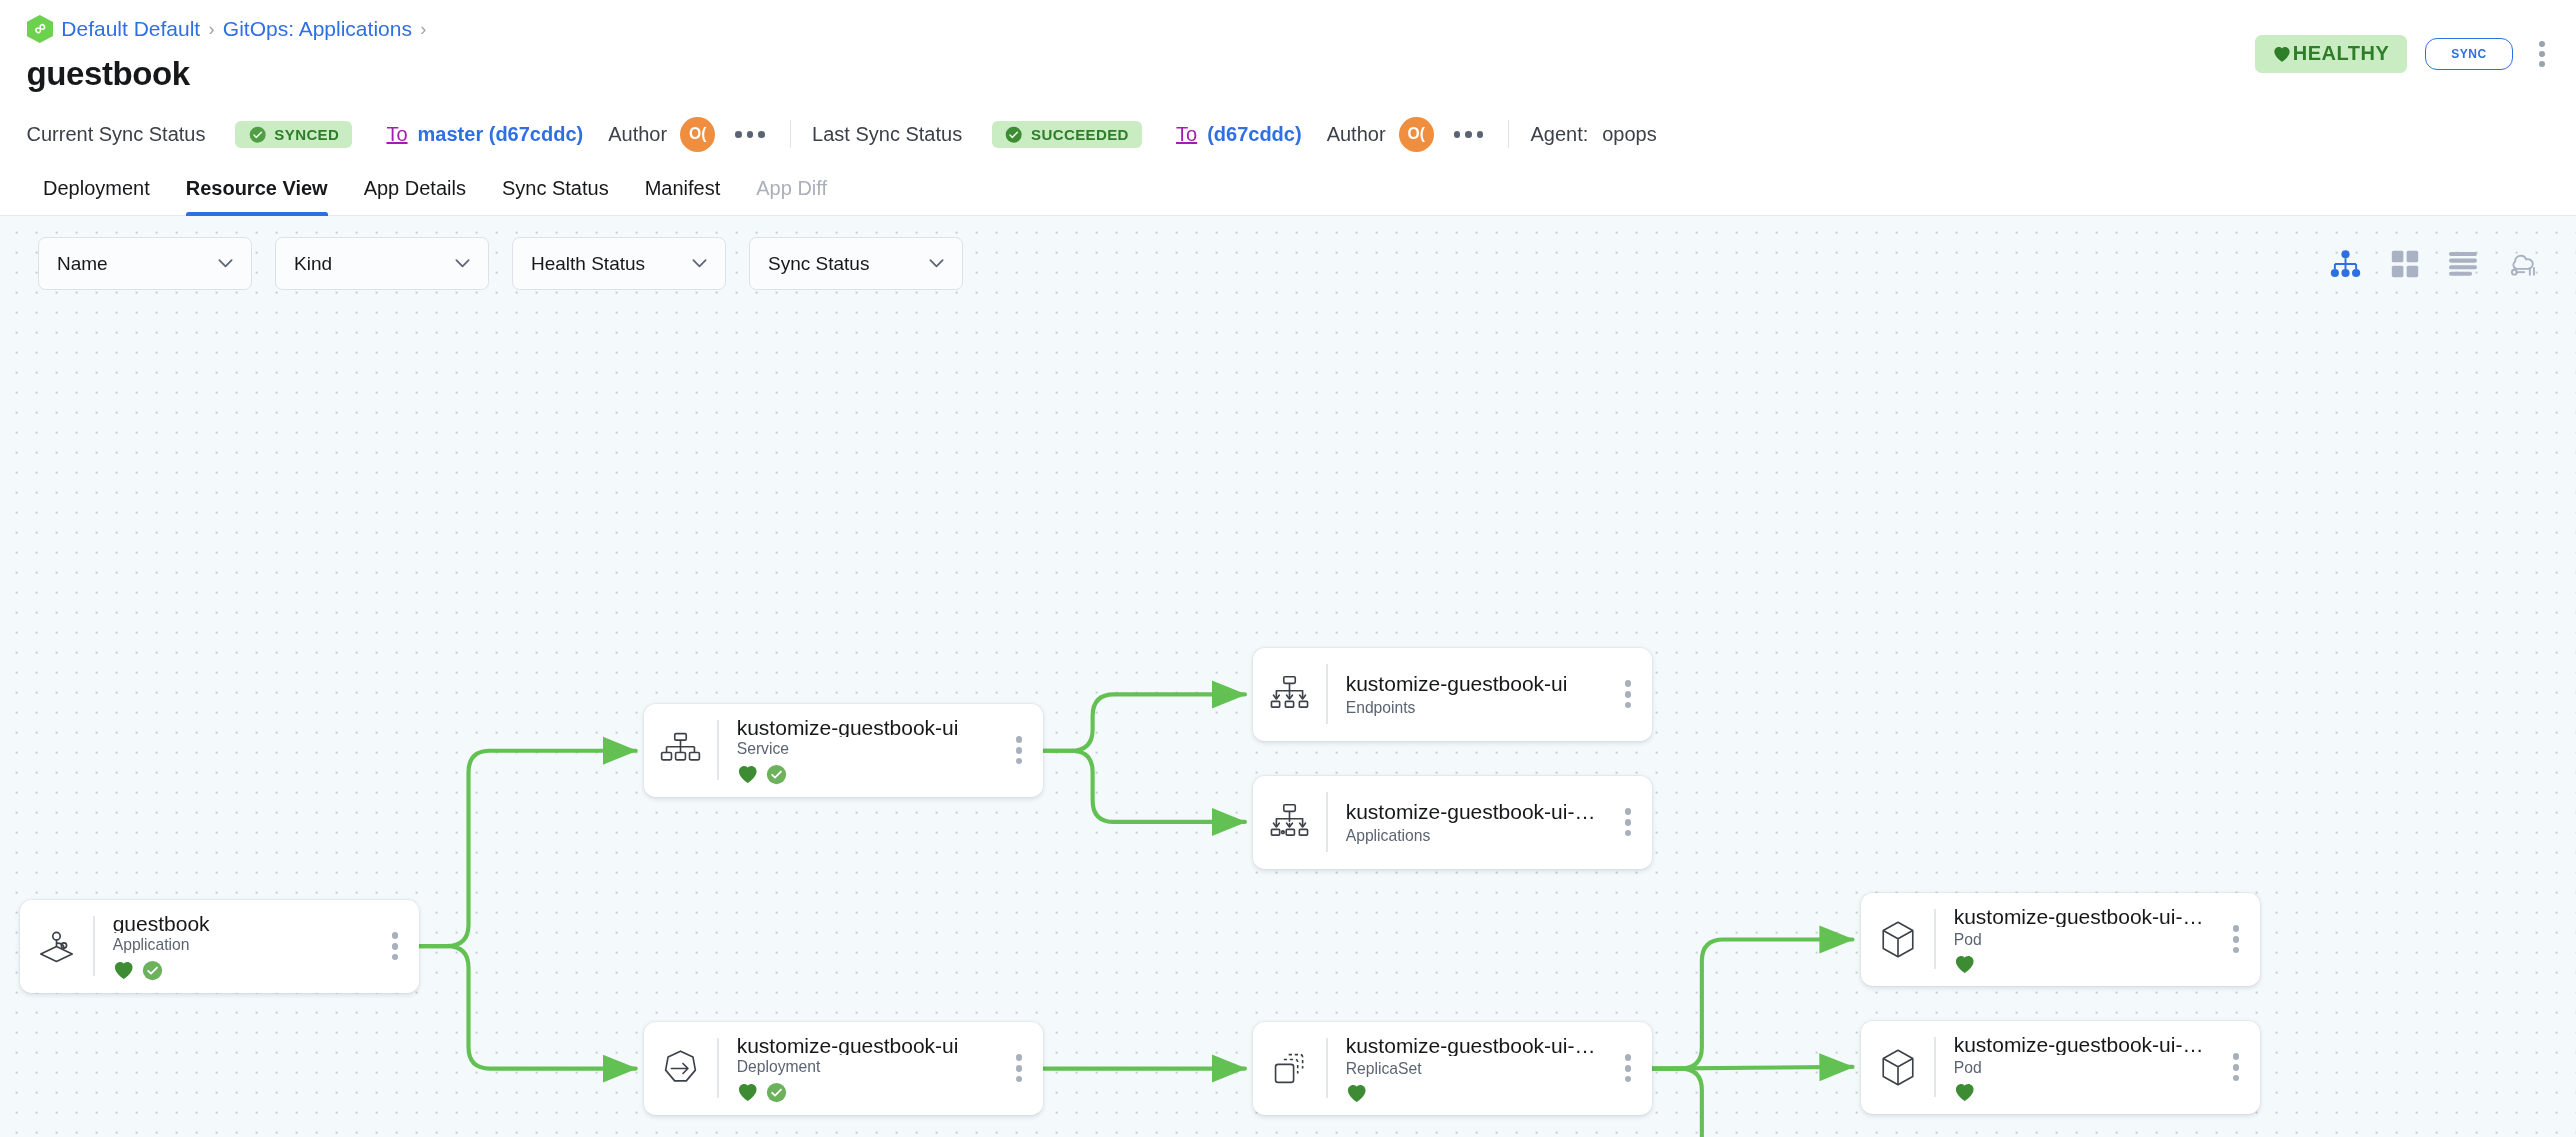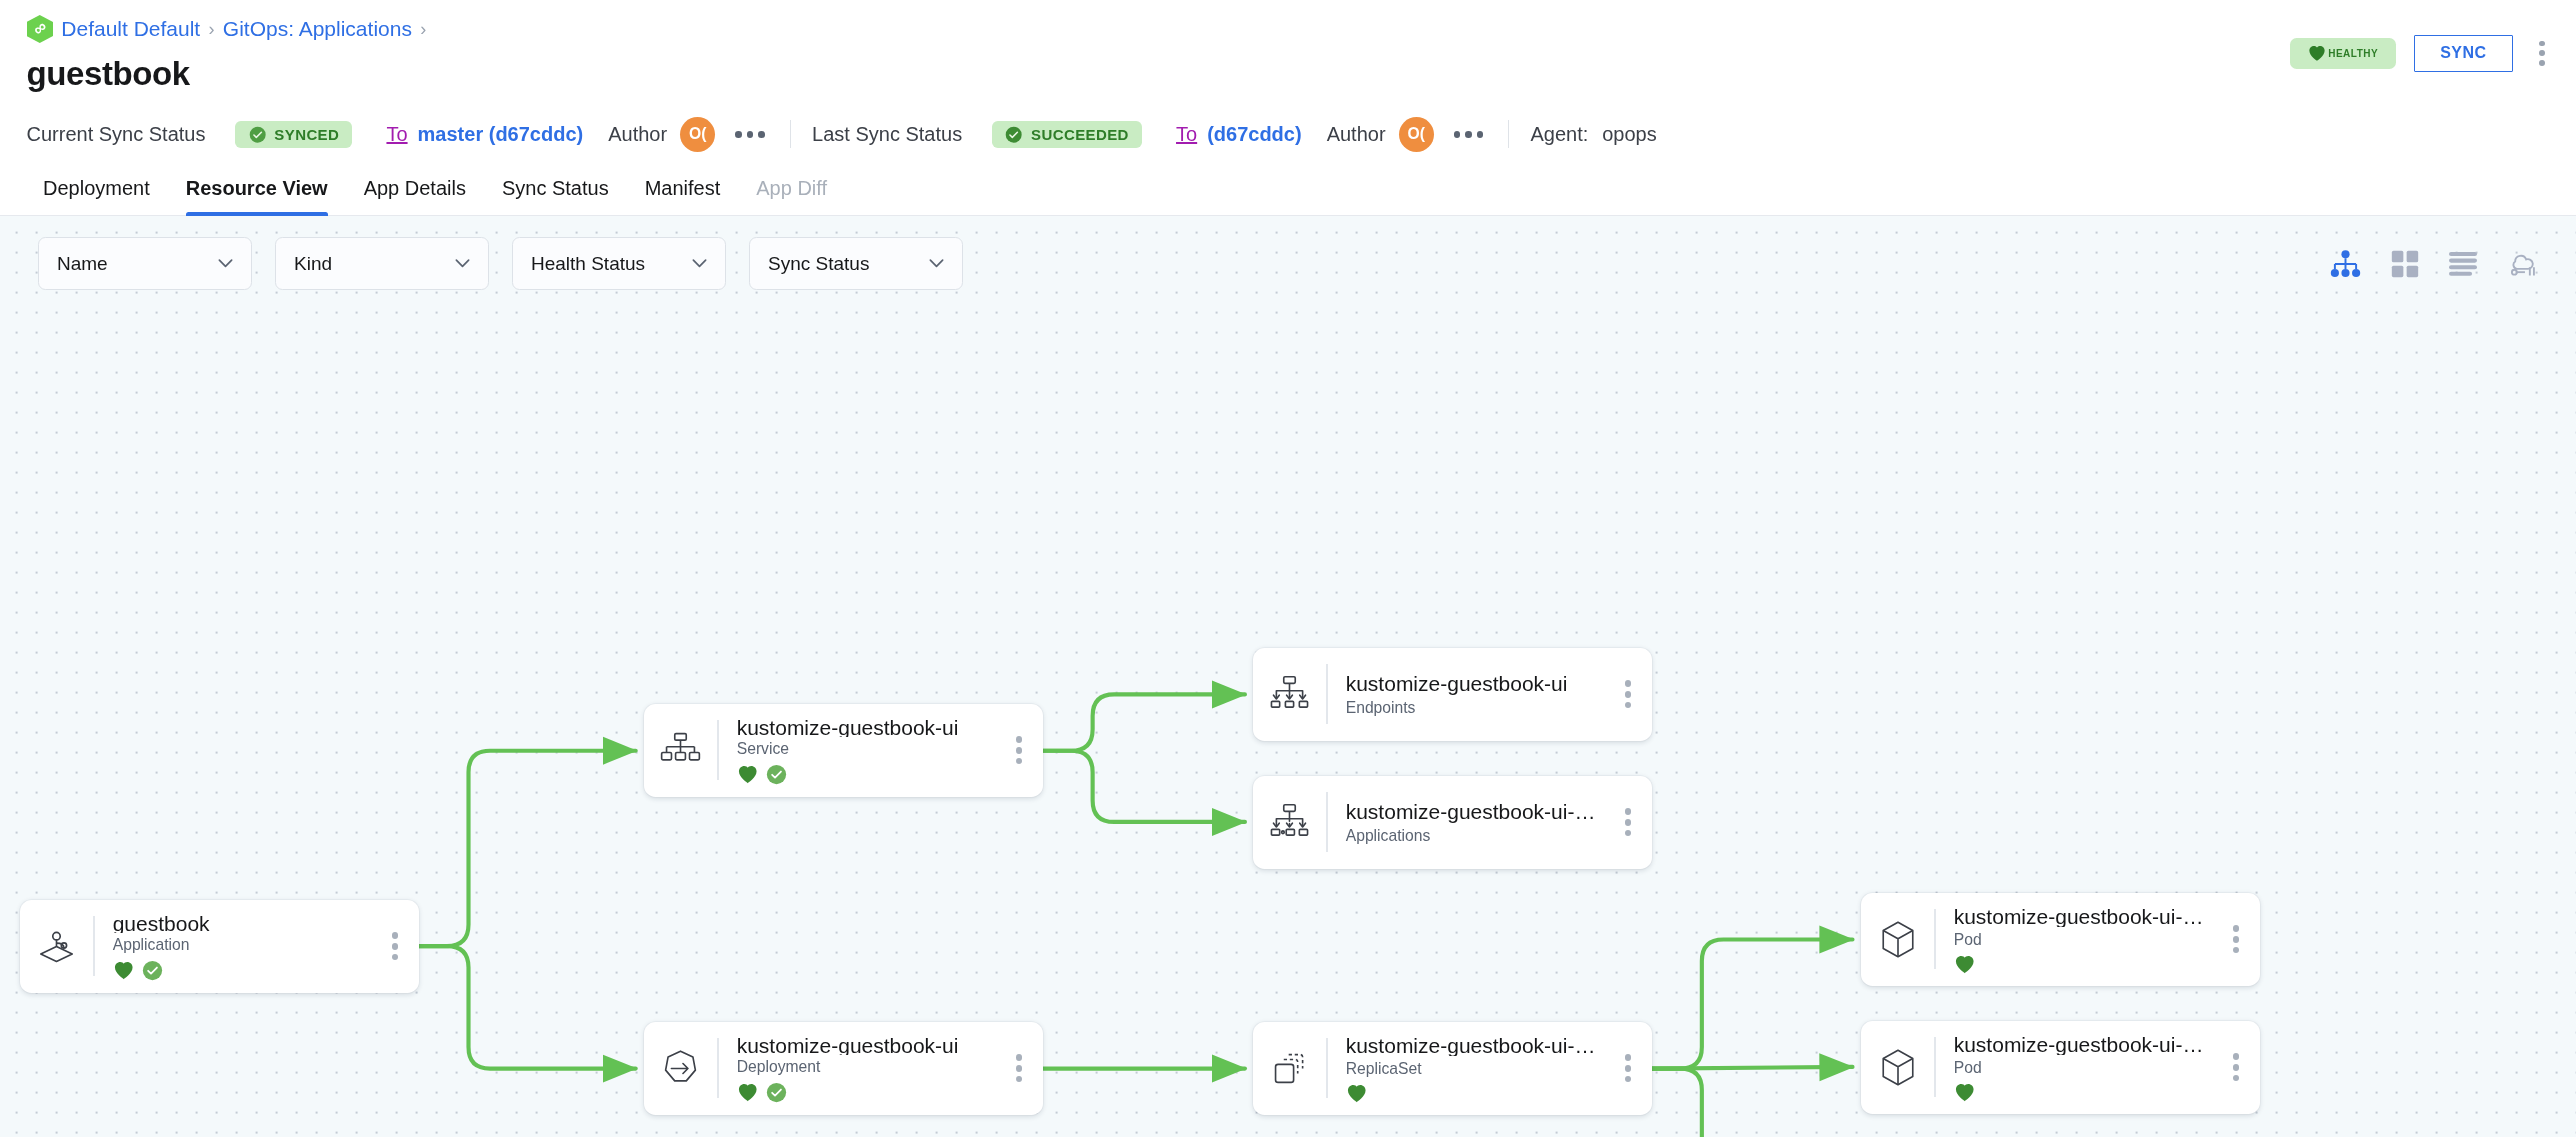--- a/index.html
+++ b/index.html
@@ -38,26 +38,26 @@
   }
 
   .header-right {
     position: absolute; top: 35px; right: 23px;
     display: flex; align-items: center; gap: 18px;
   }
   .badge-healthy {
     display: flex; align-items: center; gap: 2px;
     background: #c9ecc3; border-radius: 6.6px;
     padding: 7.4px 18px; color: #2e7d28;
-    font-size: 10px; font-weight: 700; letter-spacing: 0.5px;
+    font-size: 20px; font-weight: 700; letter-spacing: 0.5px;
   }
   .heart-ico { width: 18px; height: 16.6px; display:block; }
   .sync-btn {
-    border: 1.7px solid #2f6fe4; border-radius: 1px; background: #fff;
-    color: #2f6fe4; font-size: 16px; font-weight: 700; letter-spacing: 0.5px;
+    border: 1.7px solid #2f6fe4; border-radius: 12px; background: #fff;
+    color: #2f6fe4; font-size: 12px; font-weight: 700; letter-spacing: 0.5px;
     padding: 8.3px 25px; cursor: pointer;
     font-family: "Liberation Sans", sans-serif;
   }
   .kebab-v {
     display: flex; flex-direction: column; gap: 4.1px; cursor: pointer;
     padding: 5px 8.3px;
   }
   .kebab-v i { width: 5.8px; height: 5.8px; border-radius: 50%; background: #9aa3b0; display:block; }
 
   

